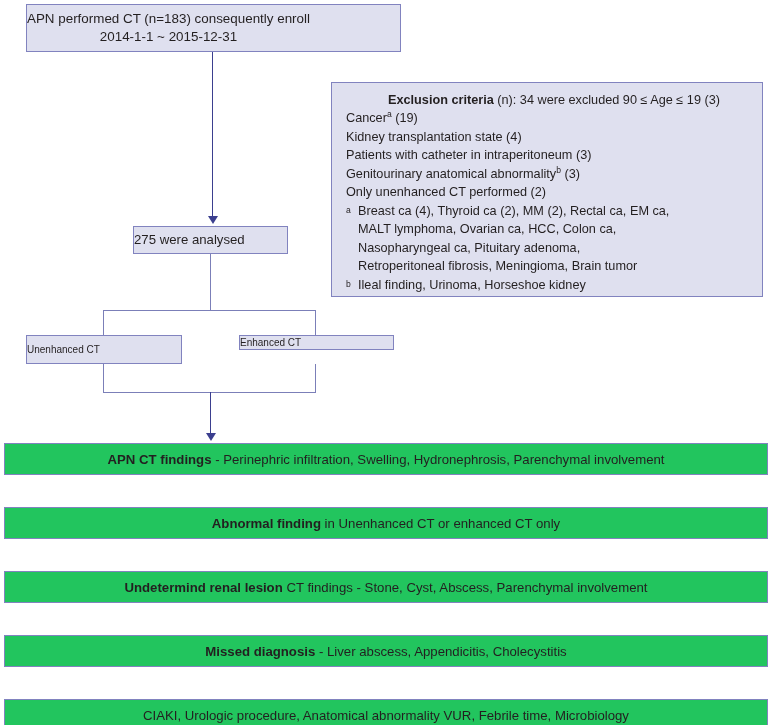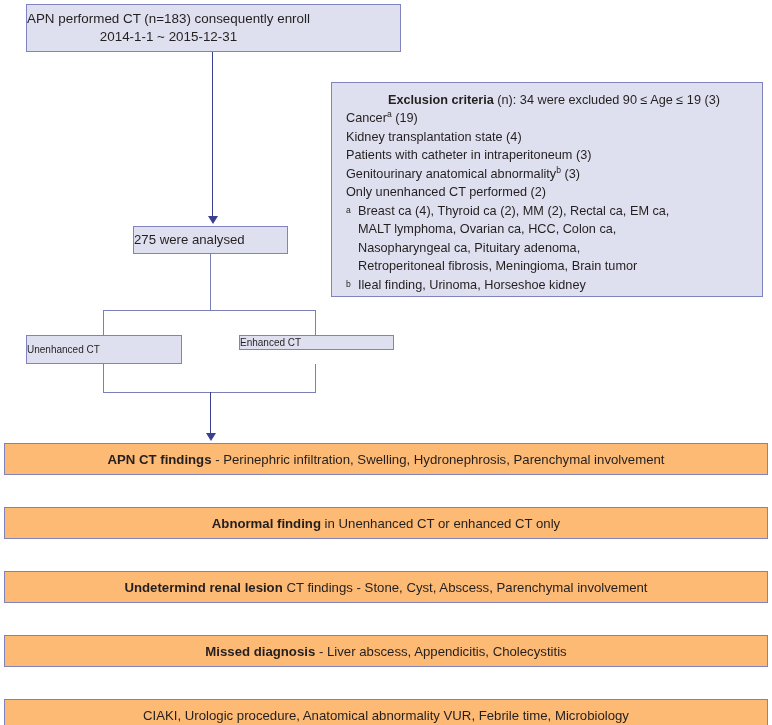--- a/index.html
+++ b/index.html
@@ -96,21 +96,21 @@
   .box-exclusion .fn-body { display: inline-block; }
   .box-exclusion .fn-indent { padding-left: 12px; }
 
   
   .bar {
     position: absolute;
     left: 4px;
     width: 764px;
     height: 32px;
     box-sizing: border-box;
-    background: #fdba74;
+    background: #22c55e;
     border: 1.4px solid #8183bf;
     display: flex;
     align-items: center;
     justify-content: center;
     text-align: center;
     font-size: 13.2px;
     color: #231f20;
   }
   .bar b { font-weight: 700; }
   .bar-1 { top: 443px; }

